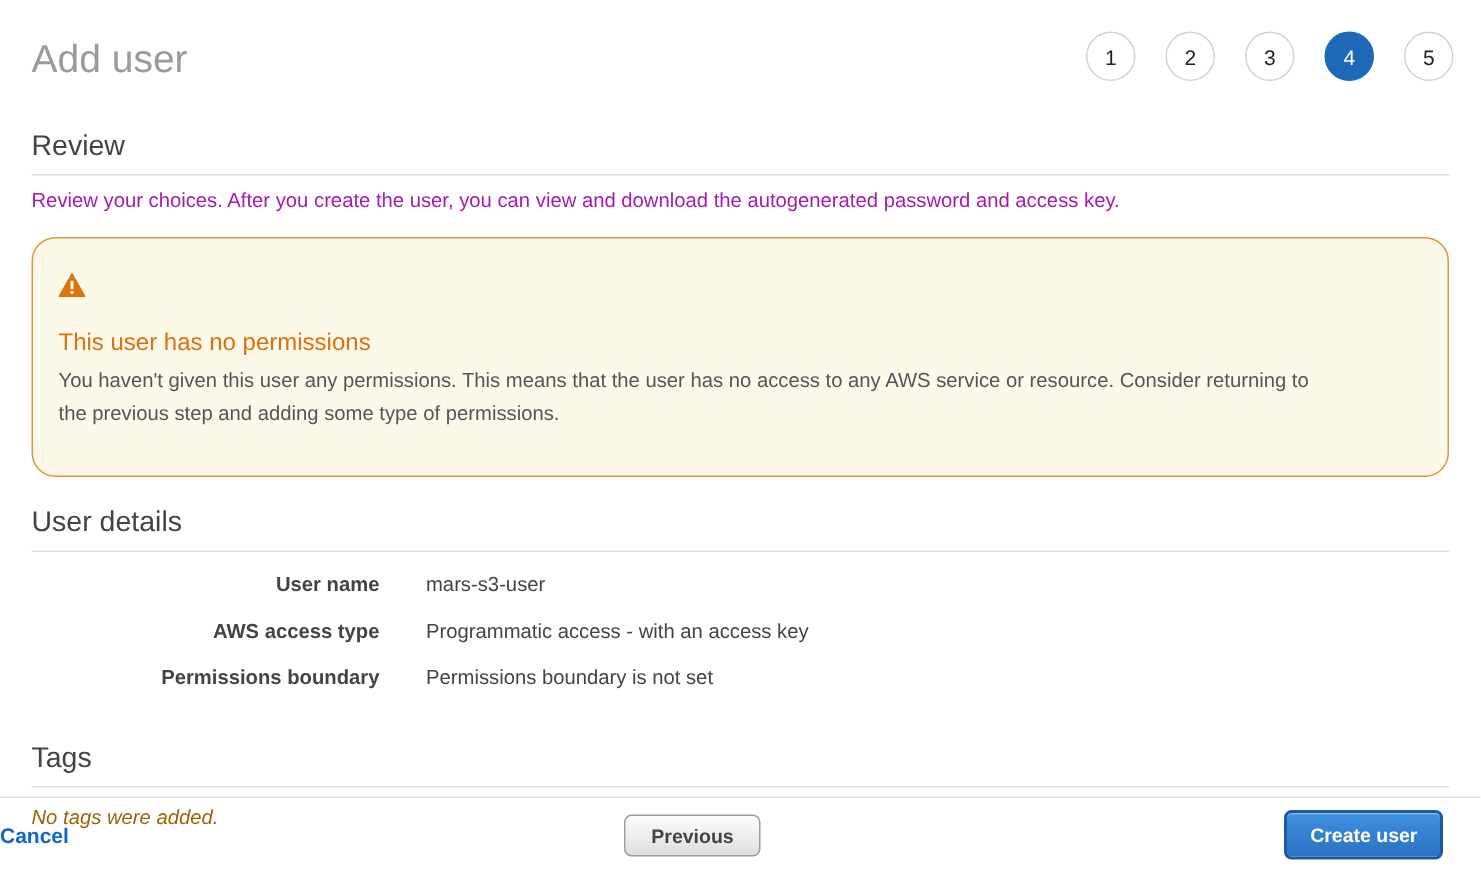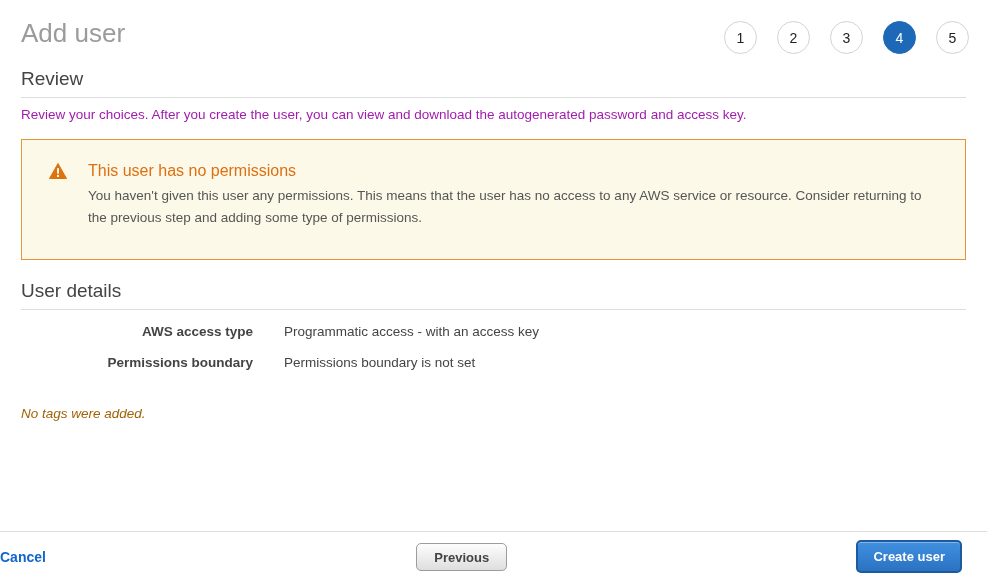--- a/index.html
+++ b/index.html
@@ -10,21 +10,21 @@
     font-family: "Liberation Sans", sans-serif;
     color: #444;
     overflow: hidden;
   }
   .content { padding: 0 21px; }
 
   
   .header {
     display: flex;
     justify-content: space-between;
-    align-items: flex-start;
+    align-items: flex-end;
     padding-top: 18px;
   }
   .page-title {
     font-size: 26px;
     font-weight: 400;
     color: #9b9b9b;
     line-height: 30px;
   }
   .steps {
     display: flex;
@@ -51,35 +51,36 @@
   }
 
   
   .section-heading {
     font-size: 19px;
     font-weight: 400;
     color: #444;
     padding-bottom: 7px;
     border-bottom: 1px solid #ddd;
   }
-  .review-section { margin-top: 14px; }
+  .review-section { margin-top: 33px; }
   .review-desc {
     margin-top: 9px;
     font-size: 13.5px;
     color: #a21caf;
   }
 
   
   .warning-box {
     margin-top: 17px;
     background: #fdf9e9;
     border: 1px solid #e59539;
-    border-radius: 0;
-    padding: 21px 26px 30px 27px;
-    display: flex;
+    border-radius: 16px;
+    padding: 21px 26px 30px 17px;
+    display: flex;
+    flex-direction: column;
   }
   .warning-icon-wrap {
     flex: 0 0 39px;
     padding-top: 2px;
   }
   .warning-title {
     font-size: 16px;
     font-weight: 400;
     color: #dd6f10;
     line-height: 20px;
@@ -207,32 +208,37 @@
     </div>
     <div>
       <div class="warning-title">This user has no permissions</div>
       <div class="warning-body">You haven't given this user any permissions. This means that the user has no access to any AWS service or resource. Consider returning to the previous step and adding some type of permissions.</div>
     </div>
   </div>
 
   <div class="details-section">
     <h2 class="section-heading">User details</h2>
     <div class="details-rows">
+      <div class="detail-row">
+        <div class="detail-label">User name</div>
+        <div class="detail-value">mars-s3-user</div>
+      </div>
       <div class="detail-row">
         <div class="detail-label">AWS access type</div>
         <div class="detail-value">Programmatic access - with an access key</div>
       </div>
       <div class="detail-row">
         <div class="detail-label">Permissions boundary</div>
         <div class="detail-value">Permissions boundary is not set</div>
       </div>
     </div>
   </div>
 
   <div class="tags-section">
+    <h2 class="section-heading">Tags</h2>
     <p class="tags-empty">No tags were added.</p>
   </div>
 
 </div>
 
 <div class="footer">
   <a class="cancel-link">Cancel</a>
   <button class="btn btn-secondary">Previous</button>
   <button class="btn btn-primary">Create user</button>
 </div>

